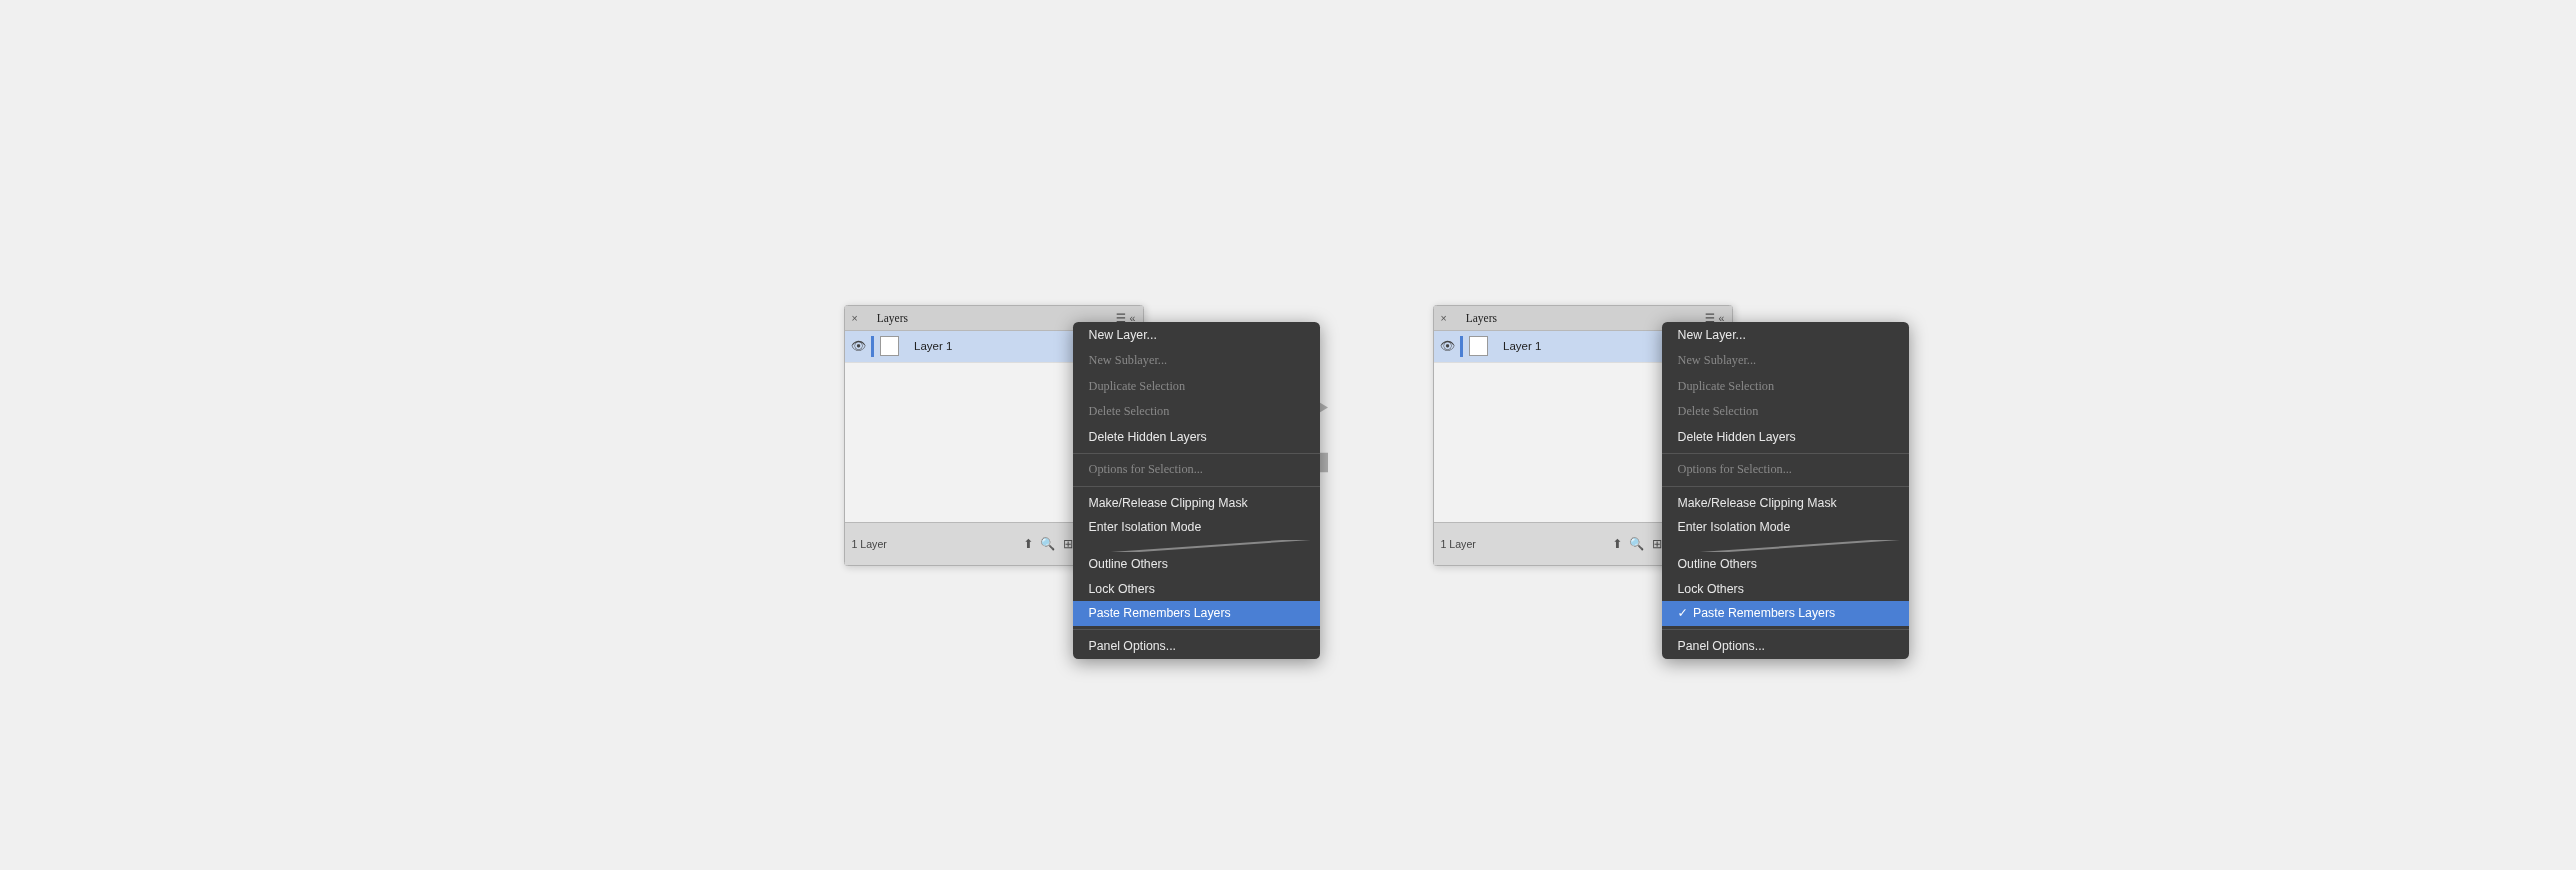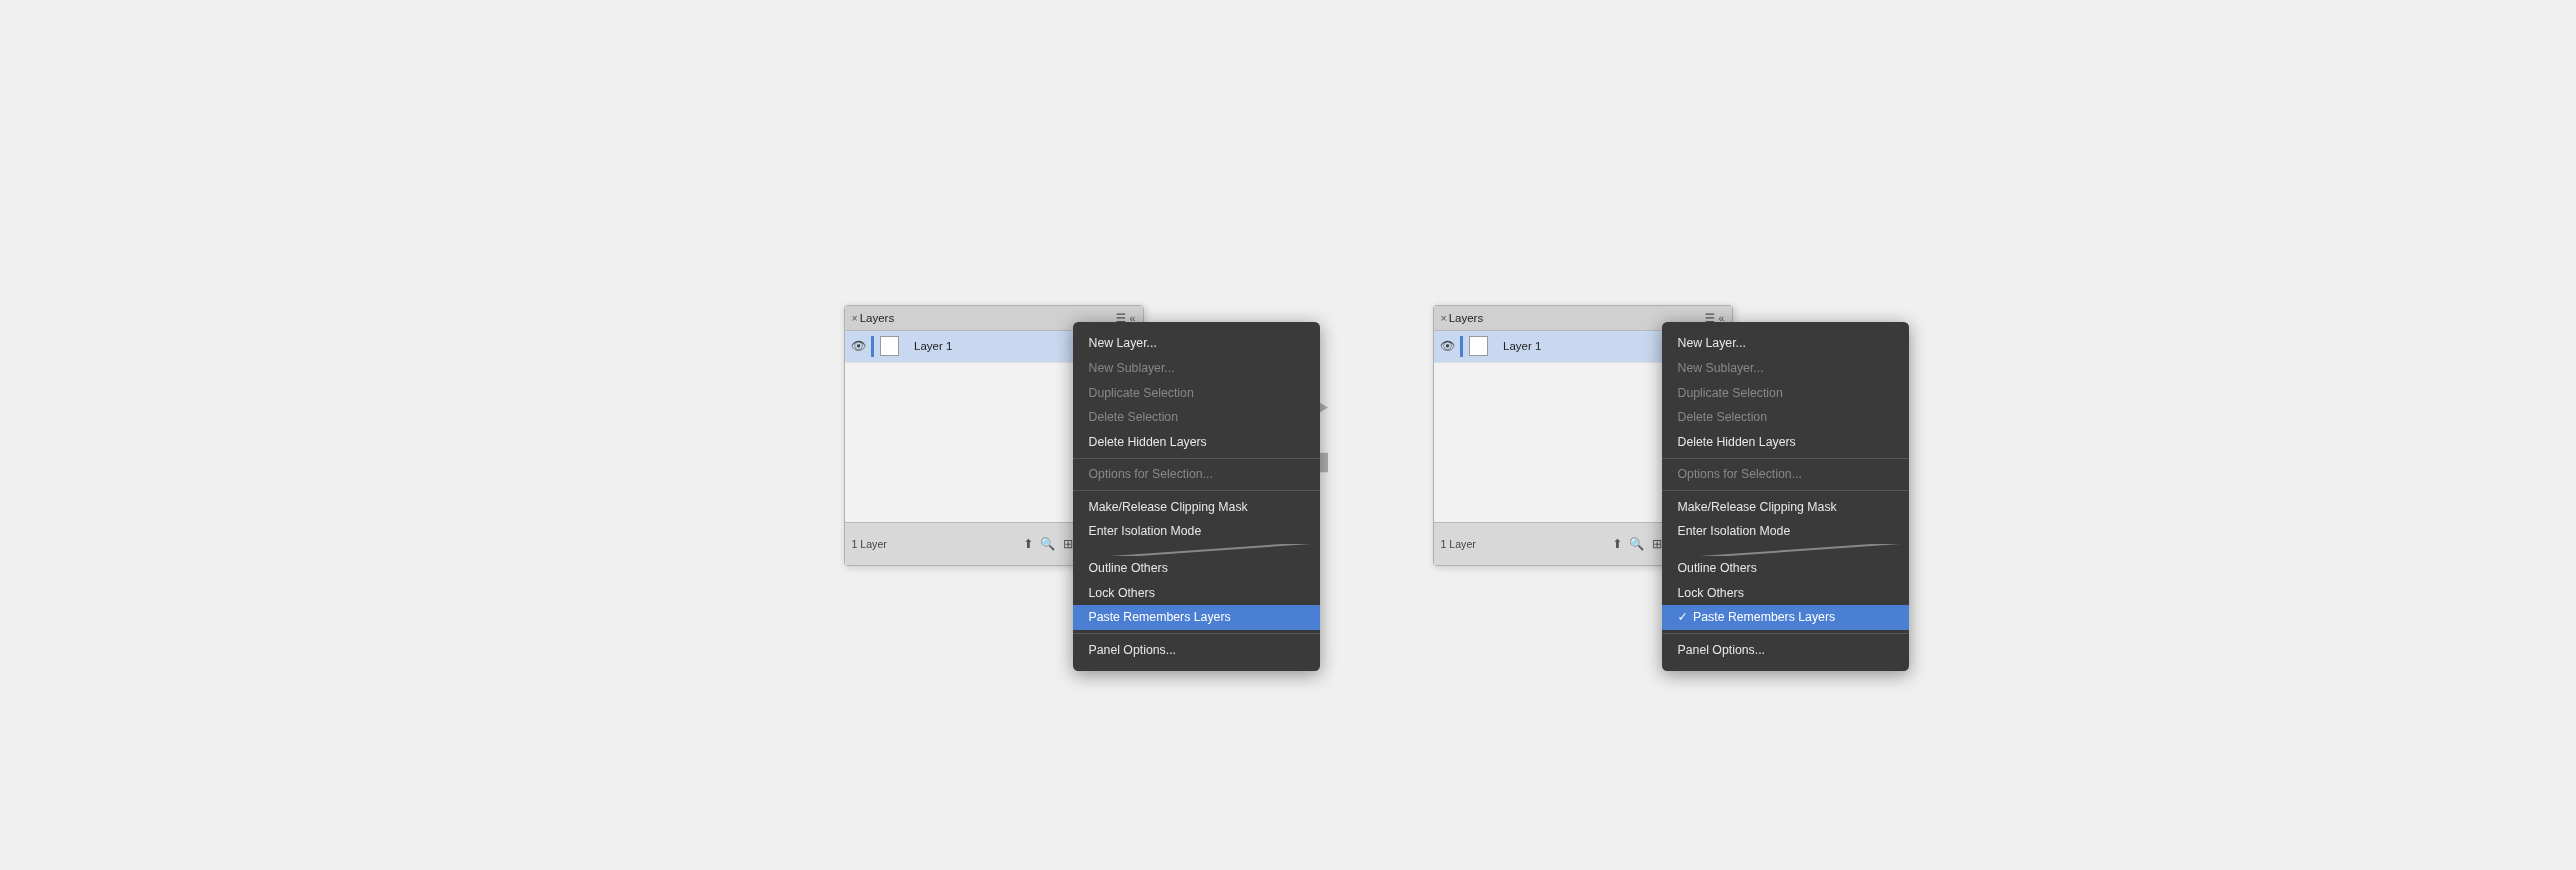--- a/index.html
+++ b/index.html
@@ -51,21 +51,22 @@
       color: #555;
       cursor: pointer;
     }
 
     .panel-title {
       font-size: 11.5px;
       font-weight: 500;
       color: #222;
       flex: 1;
       text-align: left;
-      margin-left: 2px;
+      margin-left: 19px;
+      font-family: Liberation Serif, serif;
     }
 
     .panel-menu-btn {
       font-size: 11.5px;
       color: #555;
       cursor: pointer;
     }
 
     .panel-collapse {
       font-size: 10.6px;
@@ -163,35 +164,36 @@
     
     .dropdown-menu {
       width: 247px;
       background: #3a3a3a;
       border-radius: 5.3px;
       box-shadow: 0 3.5px 17.6px rgba(0,0,0,0.4);
       position: absolute;
       left: 229px;
       top: 17.6px;
       z-index: 10;
-      padding: 9px 0;
+      padding: 1px 0;
       overflow: hidden;
     }
 
     .menu-item {
       padding: 5.3px 16px;
       font-size: 12.3px;
       color: #e8e8e8;
       cursor: pointer;
       white-space: nowrap;
     }
 
     .menu-item.disabled {
       color: #888;
       cursor: default;
+      font-family: Liberation Serif, serif;
     }
 
     .menu-item.highlighted {
       background: #4a7fd4;
       color: white;
     }
 
     .menu-item.checked {
       background: #4a7fd4;
       color: white;

